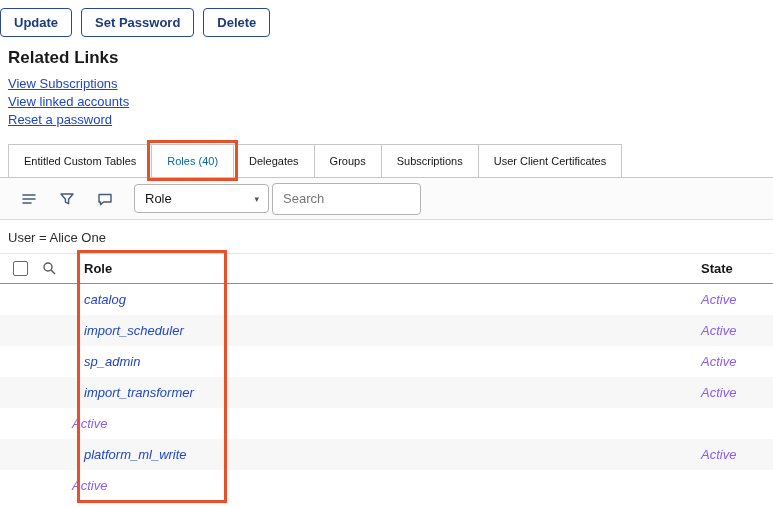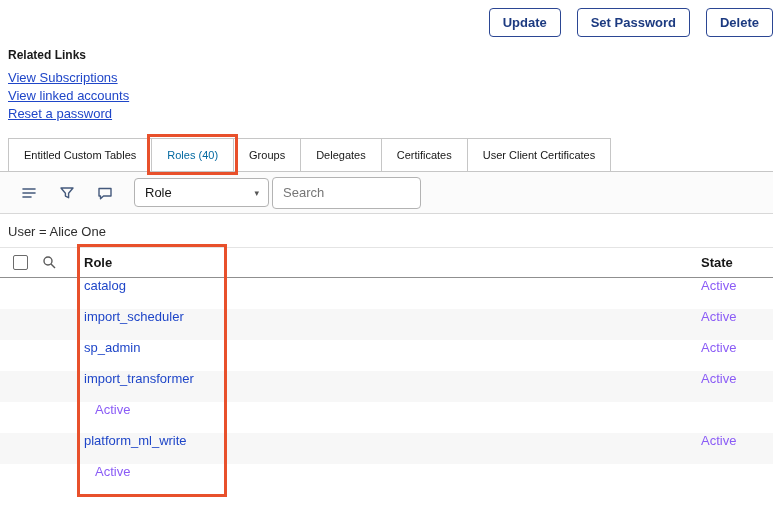--- a/index.html
+++ b/index.html
@@ -1,25 +1,25 @@
 <!DOCTYPE html>
 <html><head>
 <meta charset="utf-8">
 <style>
   * { box-sizing: border-box; }
   html,body { margin:0; padding:0; }
   body { font-family:"Liberation Sans", sans-serif; background:#fff; }
   .page { position:relative; width:773px; height:507px; background:#fff; overflow:hidden; color:#161616; font-size:13px; }
 
   
-  .action-bar { display:flex; gap:16px; padding:8px 0 0 16px;justify-content:flex-end; }
+  .action-bar { display:flex; gap:9px; padding:8px 0 0 0; }
   .btn { background:#fff; border:1px solid #2b4693; border-radius:4px; color:#1c3a80; font-weight:bold; font-size:13px; padding:6px 13px; font-family:inherit; cursor:pointer; line-height:15px; }
 
   
-  .related-title { font-size:12px; font-weight:bold; color:#1a1a1a; margin:11px 0 7px 8px; }
+  .related-title { font-size:17px; font-weight:bold; color:#1a1a1a; margin:11px 0 7px 8px; }
   .related-links a { display:block; color:#1f46c8; text-decoration:underline; font-size:13px; line-height:18px; margin-left:8px; cursor:pointer; }
 
   
   .tabs { display:flex; align-items:flex-end; padding-left:8px; margin-top:15px; border-bottom:1px solid #c6c6c6; height:34px; }
   .tab { display:flex; align-items:center; height:33px; border:1px solid #c6c6c6; border-bottom:none; background:#fff; padding:0 15px; margin-right:-1px; font-size:11px; color:#161616; cursor:pointer; white-space:nowrap; }
   .tab.active { color:#0369a1; position:relative; z-index:2; outline:3px solid #E8502B; outline-offset:1px; }
 
   
   .toolbar { display:flex; align-items:center; height:42px; background:#fbfbfb; border-bottom:1px solid #d8d8d8; padding:0 10px; }
   .tool-icon { width:38px; display:flex; justify-content:center; align-items:center; cursor:pointer; }
@@ -27,26 +27,26 @@
   .col-select .caret { color:#555; font-size:9px; }
   .search-input { width:149px; height:32px; border:1px solid #b3b3b3; border-radius:4px; margin-left:3px; padding:0 10px; font-size:13px; font-family:inherit; color:#161616; outline:none; }
   .search-input::placeholder { color:#767676; }
 
   
   .breadcrumb { padding:10px 12px 8px 8px; font-size:13px; color:#2e2e2e; }
 
   
   .table { position:relative; }
   .thead { display:flex; align-items:center; height:31px; border-top:1px solid #e4e4e4; border-bottom:1px solid #8f8f8f; font-weight:bold; background:#fff; }
-  .trow { display:flex; align-items:flex-start; height:31px; }
+  .trow { display:flex; align-items:center; height:31px;font-style:italic; }
   .trow:nth-child(even) { background:#f7f7f7; }
   .cell-check { width:36px; display:flex; align-items:center; padding-left:13px; }
   .cell-icon { width:36px; display:flex; align-items:center; padding-left:6px; }
   .cell-role { flex:1; padding-left:12px; }
-  .cell-state { width:72px; padding-right:8px;margin-left:23px; }
+  .cell-state { width:72px; padding-right:8px; }
   .thead .cell-role, .thead .cell-state { color:#161616; }
   .role-link { color:#1f46c8; cursor:pointer; }
   .state-val { color:#8b5cf6; }
   .checkbox { width:15px; height:15px; border:1.5px solid #6b6b6b; border-radius:2px; background:#fff; cursor:pointer; }
 
   
   .col-annotation { position:absolute; left:77px; top:-3px; width:150px; height:253px; border:3px solid #E8502B; pointer-events:none; z-index:3; }
 </style>
 </head>
 <body>
@@ -62,23 +62,23 @@
   <div class="related-title">Related Links</div>
   <div class="related-links">
     <a>View Subscriptions</a>
     <a>View linked accounts</a>
     <a>Reset a password</a>
   </div>
 
   <div class="tabs">
     <div class="tab">Entitled Custom Tables</div>
     <div class="tab active">Roles (40)</div>
+    <div class="tab">Delegates</div>
     <div class="tab">Groups</div>
-    <div class="tab">Delegates</div>
-    <div class="tab">Certificates</div>
+    <div class="tab">Subscriptions</div>
     <div class="tab">User Client Certificates</div>
   </div>
 
   <div class="toolbar">
     <span class="tool-icon">
       <svg width="16" height="16" viewBox="0 0 16 16">
           <path d="M2 4h12M2 8h12M2 12h8" stroke="#44597c" stroke-width="1.6" fill="none" stroke-linecap="round"></path>
         </svg>
     </span>
     <span class="tool-icon">

